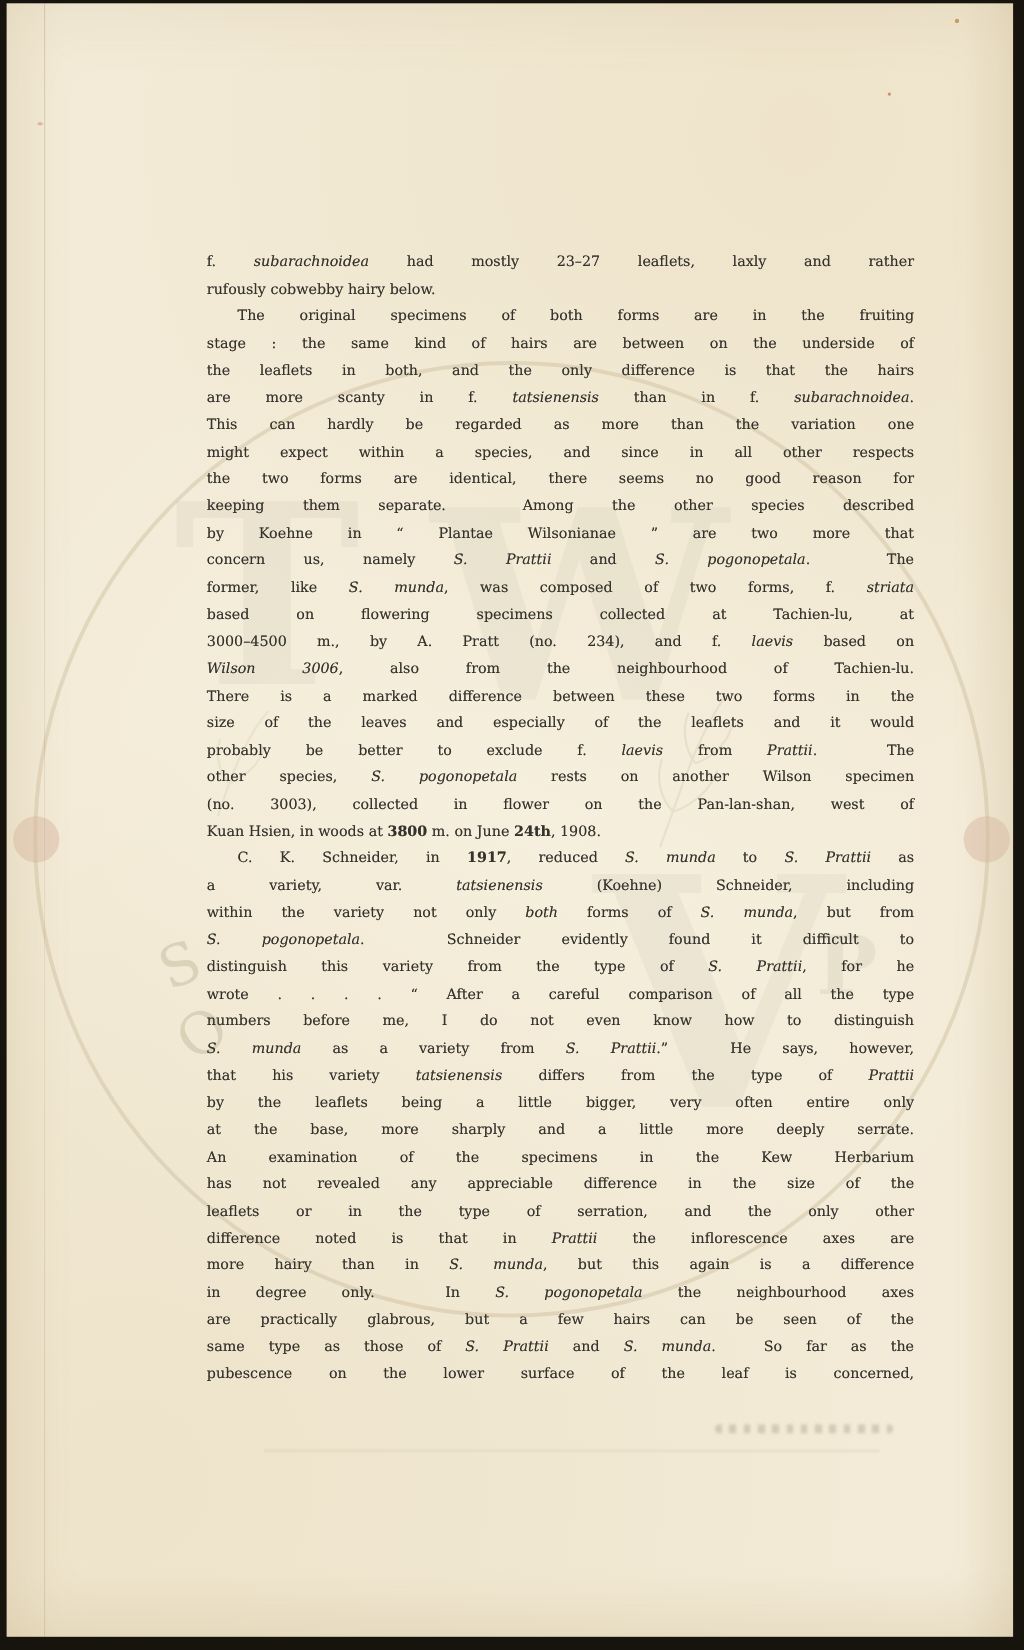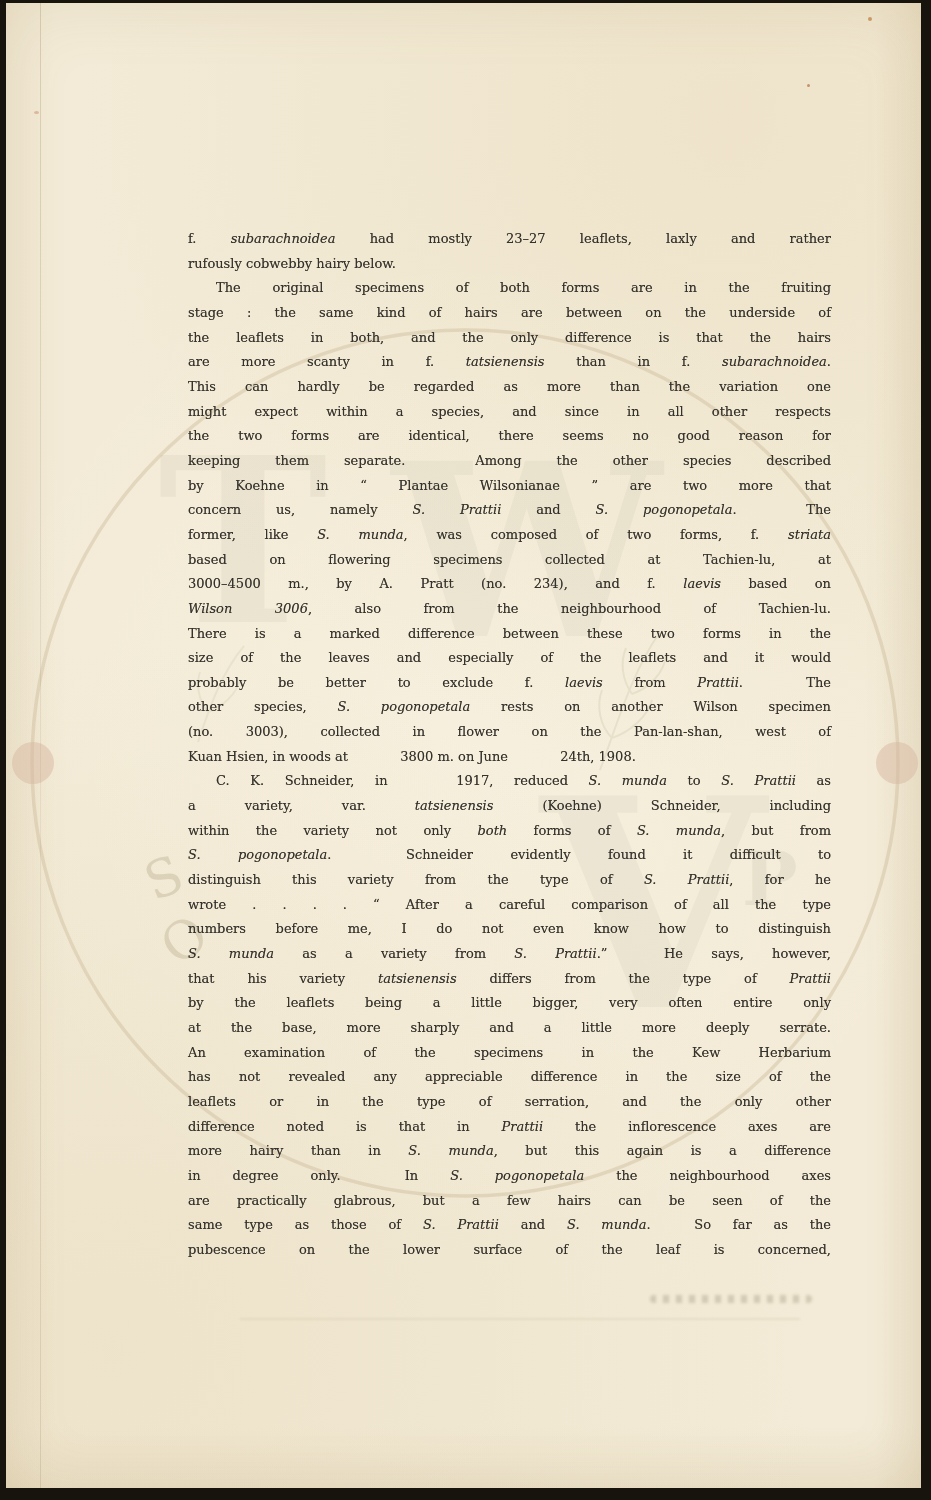--- a/index.html
+++ b/index.html
@@ -62,21 +62,21 @@
     text-shadow:0 0 0.5px rgba(52,50,44,0.55);
   }
   .line{
     line-height:var(--lh);height:var(--lh);
     text-align:justify;text-align-last:justify;
     overflow:visible;
   }
   .line.para-end{text-align-last:left;}
   .line.indent{text-indent:28px;}
   .line .i{font-style:italic;}
-  .line .b{font-weight:normal;margin-left:48px;}
+  .line .b{font-weight:bold;}
   .line .bi{font-weight:normal;font-style:italic;}
   
   .smudge{
     position:absolute;left:650px;top:1295px;width:162px;height:8px;
     background:repeating-linear-gradient(90deg, rgba(138,128,106,0.30) 0 6px, transparent 6px 13px);
     filter:blur(1.6px);border-radius:4px;
   }
   .smudge2{
     position:absolute;left:240px;top:1318px;width:560px;height:2px;
     background:rgba(160,148,120,0.14);filter:blur(0.8px);

